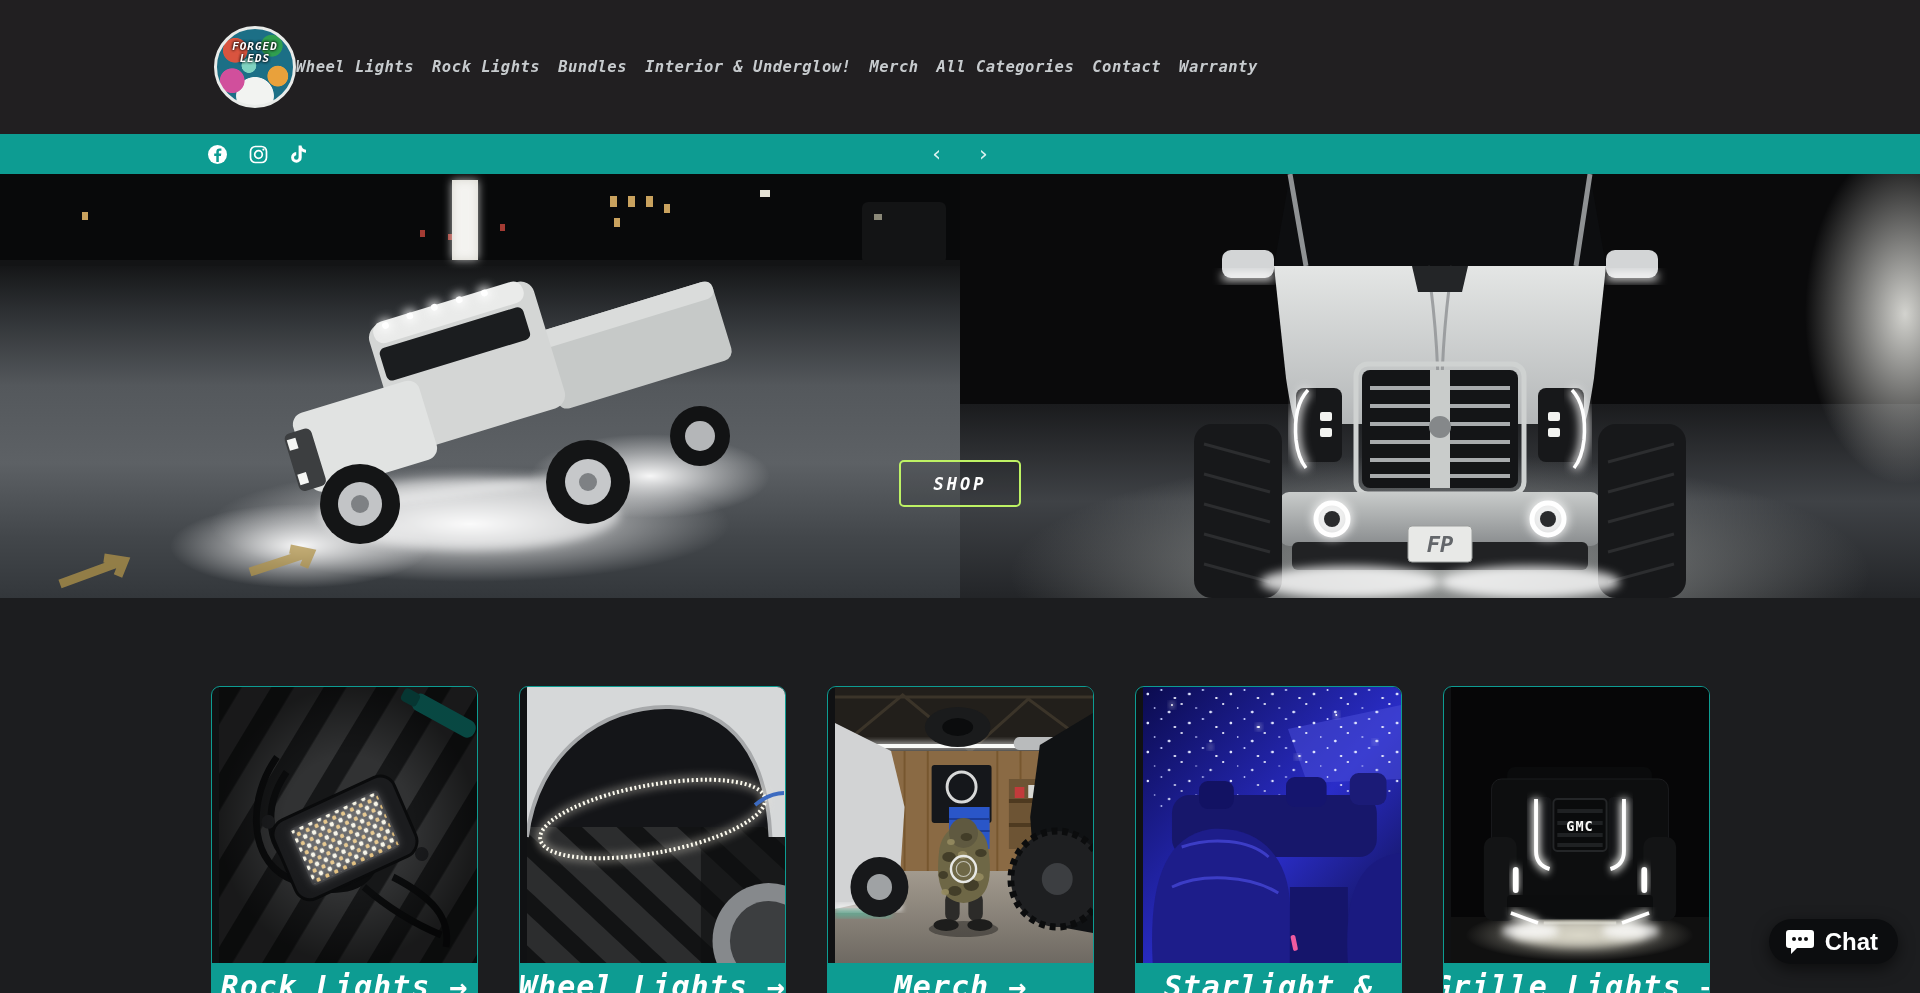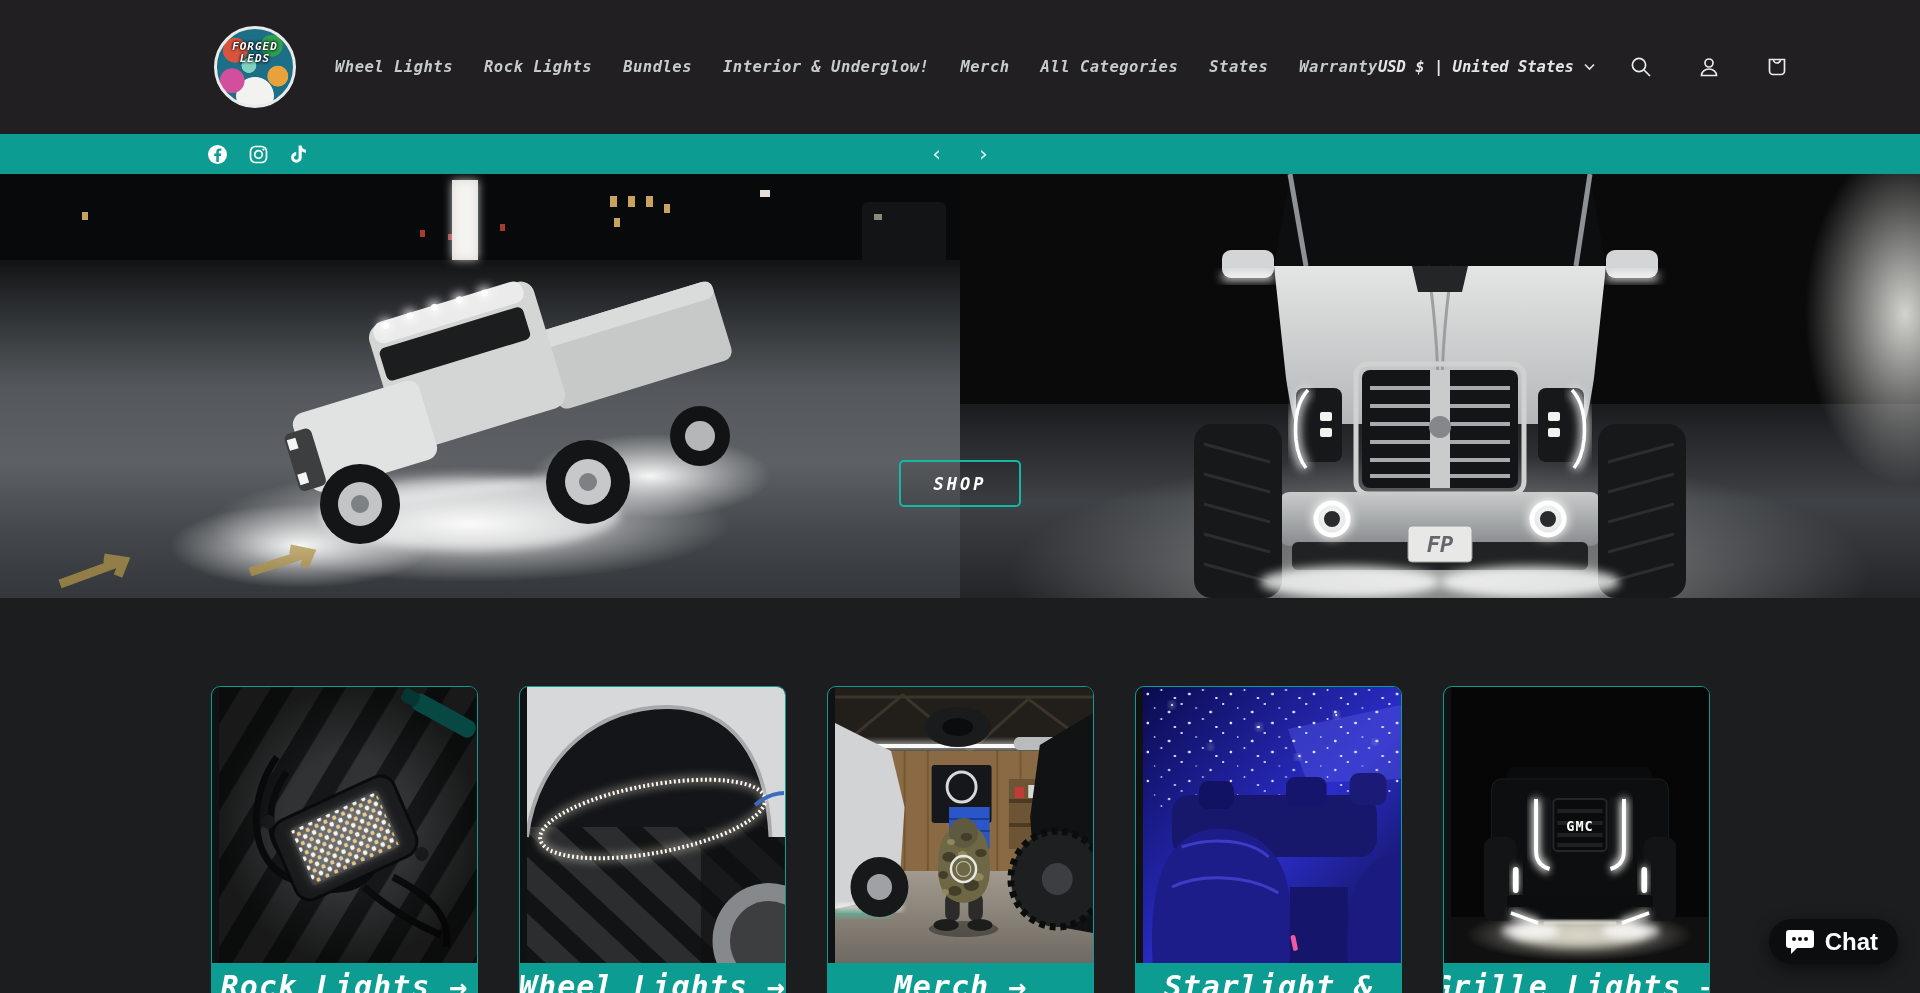--- a/index.html
+++ b/index.html
@@ -16,21 +16,21 @@
             radial-gradient(circle at 24% 28%, #d9543f 0 15%, rgba(0,0,0,0) 16%),
             radial-gradient(circle at 72% 22%, #2f9e4f 0 13%, rgba(0,0,0,0) 14%),
             radial-gradient(circle at 20% 68%, #d14f9c 0 15%, rgba(0,0,0,0) 16%),
             radial-gradient(circle at 80% 62%, #e9a13b 0 13%, rgba(0,0,0,0) 14%),
             radial-gradient(circle at 50% 88%, #f2f3f1 0 24%, rgba(0,0,0,0) 25%),
             radial-gradient(circle at 42% 48%, #7fd3c0 0 12%, rgba(0,0,0,0) 13%),
             radial-gradient(circle at 55% 50%, #1c6f86 0 70%, #114852 100%); }
   .logo-txt { position:absolute; top:12px; left:0; width:100%; text-align:center;
               font-size:11px; line-height:12px; color:#fff; letter-spacing:1px;
               text-shadow:0 0 3px #000,0 0 3px #000; }
-  .nav { display:flex; gap:31px; margin-left:39px; }
+  .nav { display:flex; gap:18px; }
   .nav a { color:#c7cbce; font-size:15.5px; letter-spacing:.5px; text-decoration:none;
            cursor:pointer; white-space:nowrap; }
   .hdr-right { margin-left:auto; display:flex; align-items:center; gap:24px; }
   .currency { display:flex; align-items:center; gap:10px; color:#e3e5e7; font-size:15.5px;
               cursor:pointer; white-space:nowrap; }
   .icon-btn { width:44px; height:44px; display:flex; align-items:center; justify-content:center;
               cursor:pointer; }
   .icon-btn svg { stroke:#e8eaec; fill:none; stroke-width:1.7; }
 
   
@@ -40,21 +40,21 @@
   .ann-center { margin:0 auto; display:flex; align-items:center; gap:26px; }
   .ann-arrow { color:#d9f2ef; font-size:22px; line-height:1; cursor:pointer; padding:0 6px;
                font-family:"DejaVu Sans", sans-serif; }
   .ann-text { color:#f2fbfa; font-size:18px; letter-spacing:2.5px; }
 
   
   .hero { position:relative; height:424px; display:flex; background:#0a0a0b; }
   .hero-half { width:970px; height:424px; overflow:hidden; }
   .hero svg { display:block; }
   .shop-btn { position:absolute; left:50%; top:286px; transform:translateX(-50%);
-              width:122px; height:47px; border:2px solid #14b8a6; border-radius:5px;
+              width:122px; height:47px; border:2px solid #bef264; border-radius:5px;
               background:rgba(10,10,10,.10); color:#fdfdfd; font-size:17px; letter-spacing:3px;
               display:flex; align-items:center; justify-content:center; cursor:pointer; }
 
   
   .cards { margin:88px 210px 0 211px; display:grid; grid-template-columns:repeat(5,1fr); gap:41px; }
   .card { height:344px; border:1px solid #0d9c92; border-radius:9px; overflow:hidden;
           display:flex; flex-direction:column; background:#101113; cursor:pointer; }
   .card-img { height:276px; flex:0 0 auto;padding-left:7px; }
   .card-img svg { display:block; width:100%; height:100%; }
   .card-footer { flex:1; background:#0d9c92; display:flex; justify-content:center; padding-top:6px; }
@@ -76,49 +76,23 @@
       <div>LEDS</div>
     </div>
   </div>
   <nav class="nav tech">
     <a>Wheel Lights</a>
     <a>Rock Lights</a>
     <a>Bundles</a>
     <a>Interior &amp; Underglow!</a>
     <a>Merch</a>
     <a>All Categories</a>
-    <a>States</a>
+    <a>Contact</a>
     <a>Warranty</a>
   </nav>
-  <div class="hdr-right">
-    <div class="currency tech">
-      <span>USD $ | United States</span>
-      <svg width="11" height="8" viewBox="0 0 11 8">
-        <path d="M1,1.5 L5.5,6 L10,1.5" stroke="#e3e5e7" stroke-width="1.6" fill="none"></path>
-      </svg>
-    </div>
-    <div class="icon-btn">
-      <svg width="24" height="24" viewBox="0 0 24 24">
-        <circle cx="10" cy="10" r="6.6"></circle>
-          <line x1="15" y1="15" x2="21" y2="21"></line>
-      </svg>
-    </div>
-    <div class="icon-btn">
-      <svg width="24" height="24" viewBox="0 0 24 24">
-        <circle cx="12" cy="8" r="4"></circle>
-          <path d="M4.5,20.5 a7.5,6.5 0 0 1 15,0 Z"></path>
-      </svg>
-    </div>
-    <div class="icon-btn">
-      <svg width="24" height="24" viewBox="0 0 24 24">
-        <path d="M4.5,4.5 h15 v11.5 a3.5,3.5 0 0 1 -3.5,3.5 h-8 a3.5,3.5 0 0 1 -3.5,-3.5 Z"></path>
-        <path d="M8.5,4.5 a3.5,3.5 0 0 0 7,0"></path>
-      </svg>
-    </div>
-  </div>
 </div>
 
 <div class="announce">
   <div class="socials">
     <div class="soc">
       <svg width="21" height="21" viewBox="0 0 21 21">
         <circle cx="10.5" cy="10.5" r="9.5" fill="#ffffff"></circle>
         <path d="M11.8,18 v-6 h2.1 l0.4-2.4 h-2.5 v-1.5 c0-0.8 0.4-1.3 1.3-1.3 h1.3 V4.6 c-0.5-0.1-1.3-0.1-1.9-0.1 c-2 0-3.2 1.2-3.2 3.3 v1.8 H7.2 v2.4 h2.1 v6 Z" fill="#0d9c92"></path>
       </svg>
     </div>

